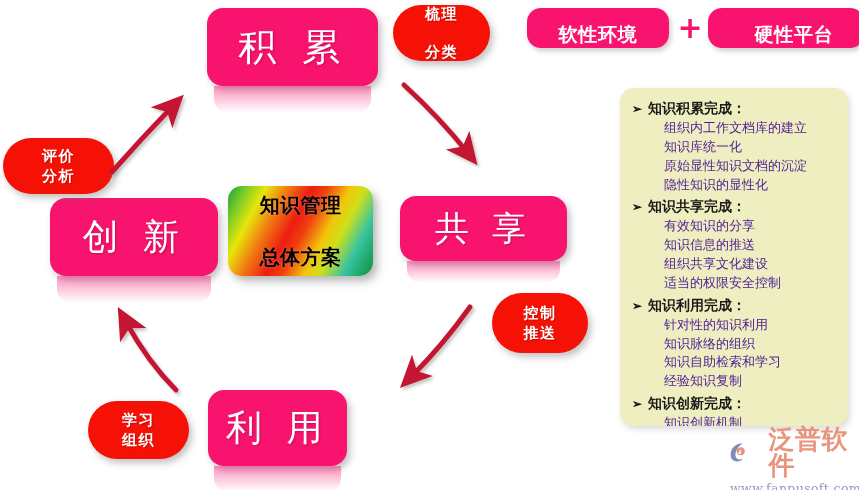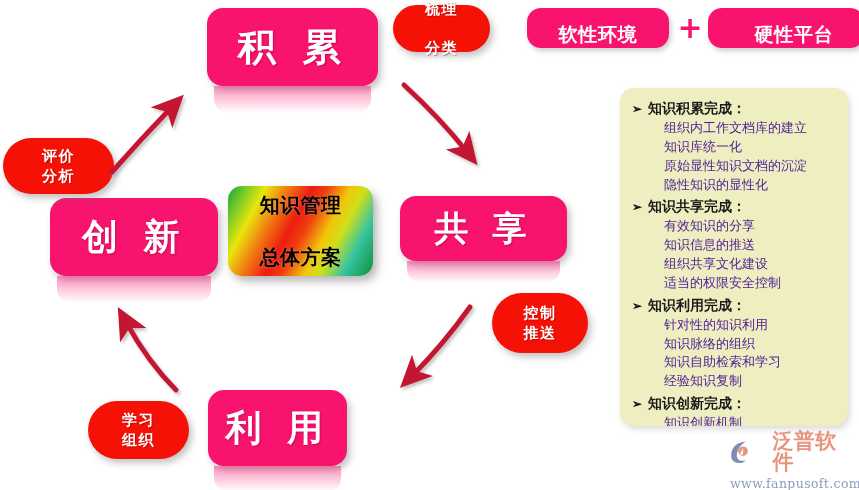--- a/index.html
+++ b/index.html
@@ -26,21 +26,21 @@
   
   .pillbox {
     position: absolute;
     background: #f7136e;
     border-radius: 16px;
     box-shadow: 3px 4px 7px rgba(120,120,120,0.45);
     display: flex;
     align-items: center;
     justify-content: center;
     color: #ffffff;
-    font-weight: bold;
+    font-weight: normal;
     letter-spacing: 0.18em;
     text-shadow: 1px 1px 2px rgba(120,0,40,0.35);
   }
   .pillbox.reflect::after {
     content: "";
     position: absolute;
     left: 4%;
     right: 4%;
     top: 100%;
     height: 34%;
@@ -64,21 +64,21 @@
     flex-direction: column;
     align-items: center;
     justify-content: center;
     color: #ffffff;
     font-weight: bold;
     font-size: 15px;
     line-height: 1.35;
     letter-spacing: 0.1em;
     text-shadow: 1px 1px 1px rgba(120,0,0,0.4);
   }
-  #pill-shuli  { left: 393px; top: 5px;   width: 97px;  height: 47px; gap: 18px; }
+  #pill-shuli  { left: 393px; top: 5px;   width: 97px;  height: 56px; gap: 18px; }
   #pill-kongzhi{ left: 492px; top: 293px; width: 96px;  height: 60px; }
   #pill-xuexi  { left: 88px;  top: 401px; width: 101px; height: 58px; }
   #pill-pingjia{ left: 3px;   top: 138px; width: 111px; height: 56px; }
 
   
   #center-box {
     position: absolute;
     left: 228px; top: 186px;
     width: 145px; height: 90px;
     border-radius: 14px;
@@ -198,21 +198,21 @@
     justify-content: center;
   }
   #wm-row { display: flex; align-items: center; }
   #wm-mark {
     width: 26px; height: 26px;
     margin-right: 3px;
   }
   #wm-name {
     color: #e8957e;
     font-weight: bold;
-    font-size: 21px;
+    font-size: 26px;
     letter-spacing: 0.02em;
     line-height: 1;
     margin-left: 16px;
   }
   #wm-url {
     color: #8f9bbf;
     font-size: 12.5px;
     font-family: "DejaVu Serif", "Liberation Serif", serif;
     letter-spacing: 0.03em;
     margin-top: 3px;

